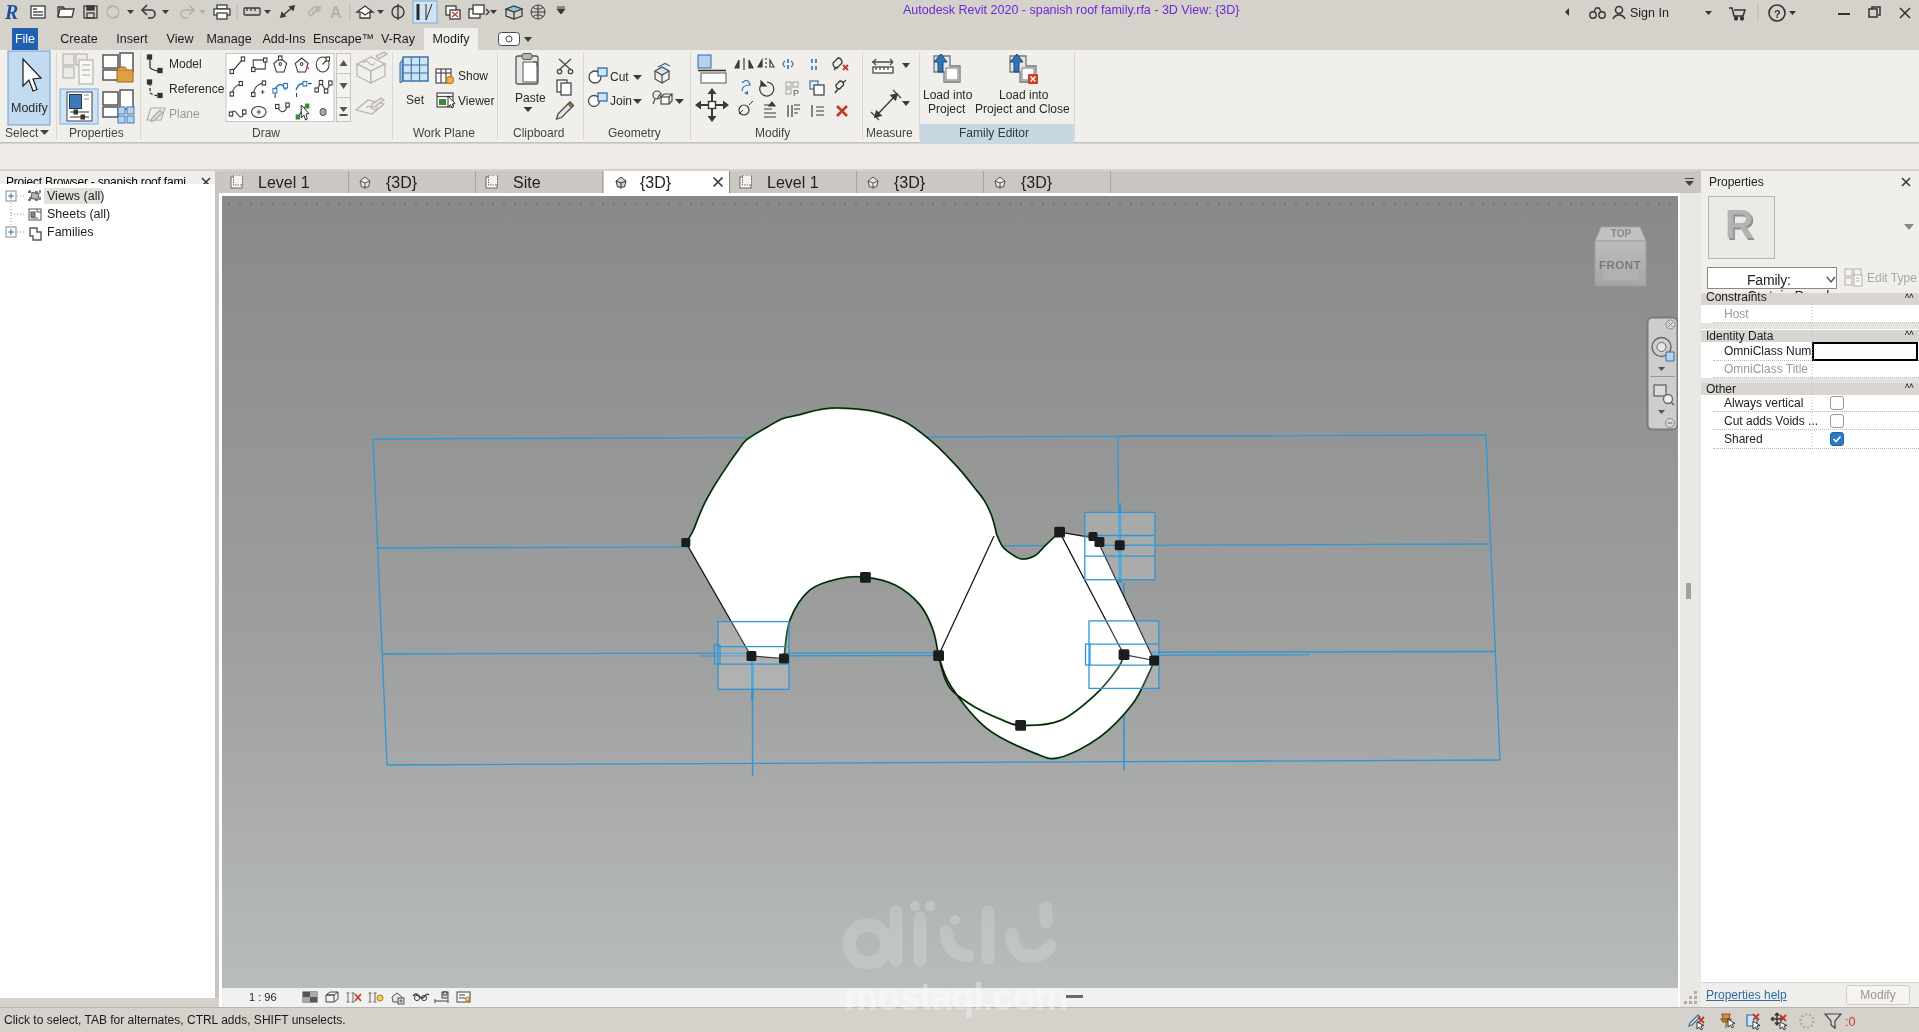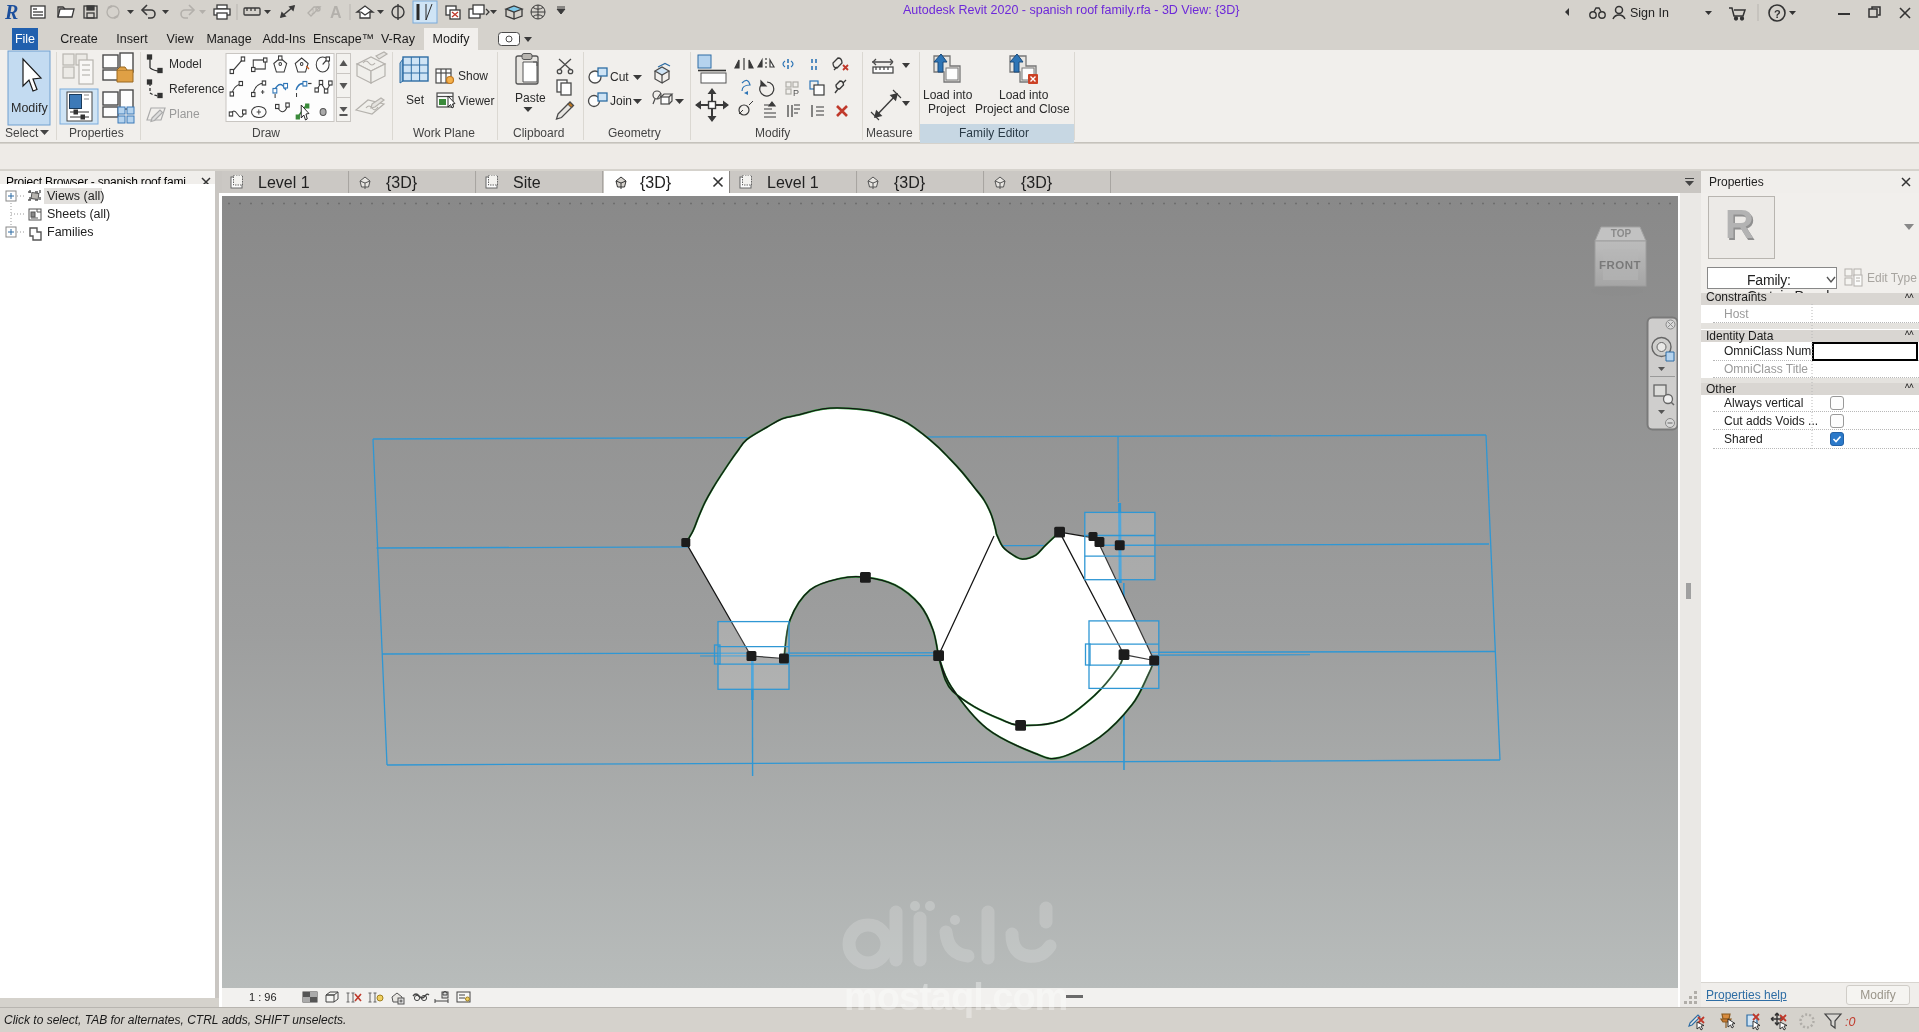--- a/index.html
+++ b/index.html
@@ -38,21 +38,21 @@
 
   #scrollstrip { position:absolute; left:1680px; top:193px; width:21px; height:814px; background:#eae8e5; }
 
   #propspanel { position:absolute; left:1701px; top:171px; width:218px; height:836px; background:#fff; font-size:12px; color:#222; }
   #propsheader { position:absolute; left:0; top:0; width:218px; height:22px; background:#f0eeeb; }
   .phead { position:absolute; left:0; width:218px; height:12px; background:#d9d6d2; font-size:12px; color:#1a1a1a; }
   .prow { position:absolute; left:12px; width:218px; border-bottom:1px dotted #b8b8b8; }
   .plabel { position:absolute; left:11px; top:3px; white-space:nowrap; }
 
   
-  #statusbar { position:absolute; left:0; top:1007px; width:1919px; height:25px; background:#d5d2cc; border-top:1px solid #b8b5b0; font-size:12px; color:#1a1a1a;font-style:italic; }
+  #statusbar { position:absolute; left:0; top:1007px; width:1919px; height:25px; background:#d5d2cc; border-top:1px solid #b8b5b0; font-size:12px; color:#1a1a1a; }
 </style>
 </head>
 <body>
 
 <div id="titlebar">
 <svg class="abs" style="left:0;top:0" width="600" height="26" viewBox="0 0 600 26">
 
   <text x="5" y="19" font-size="20" font-weight="bold" font-style="italic" fill="#1c4f9c" font-family="Liberation Serif">R</text>
 
   <g stroke="#3a3a3a" fill="none" stroke-width="1.3">

